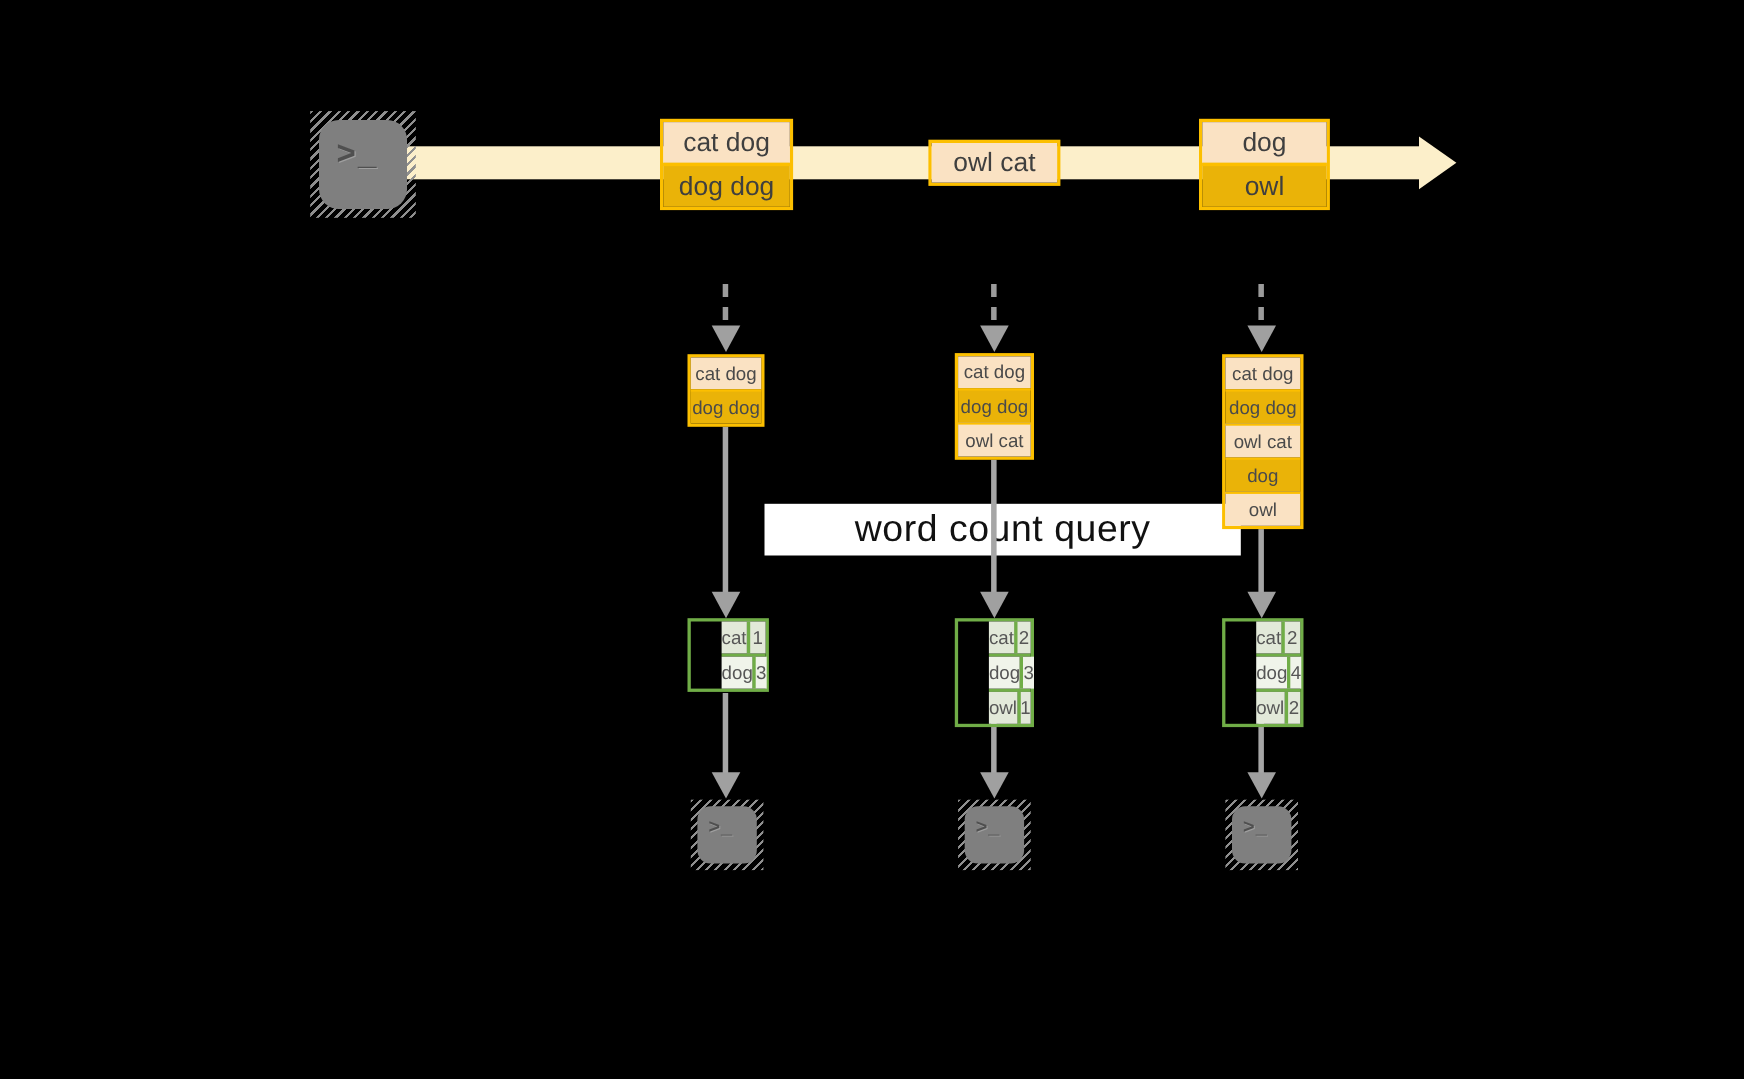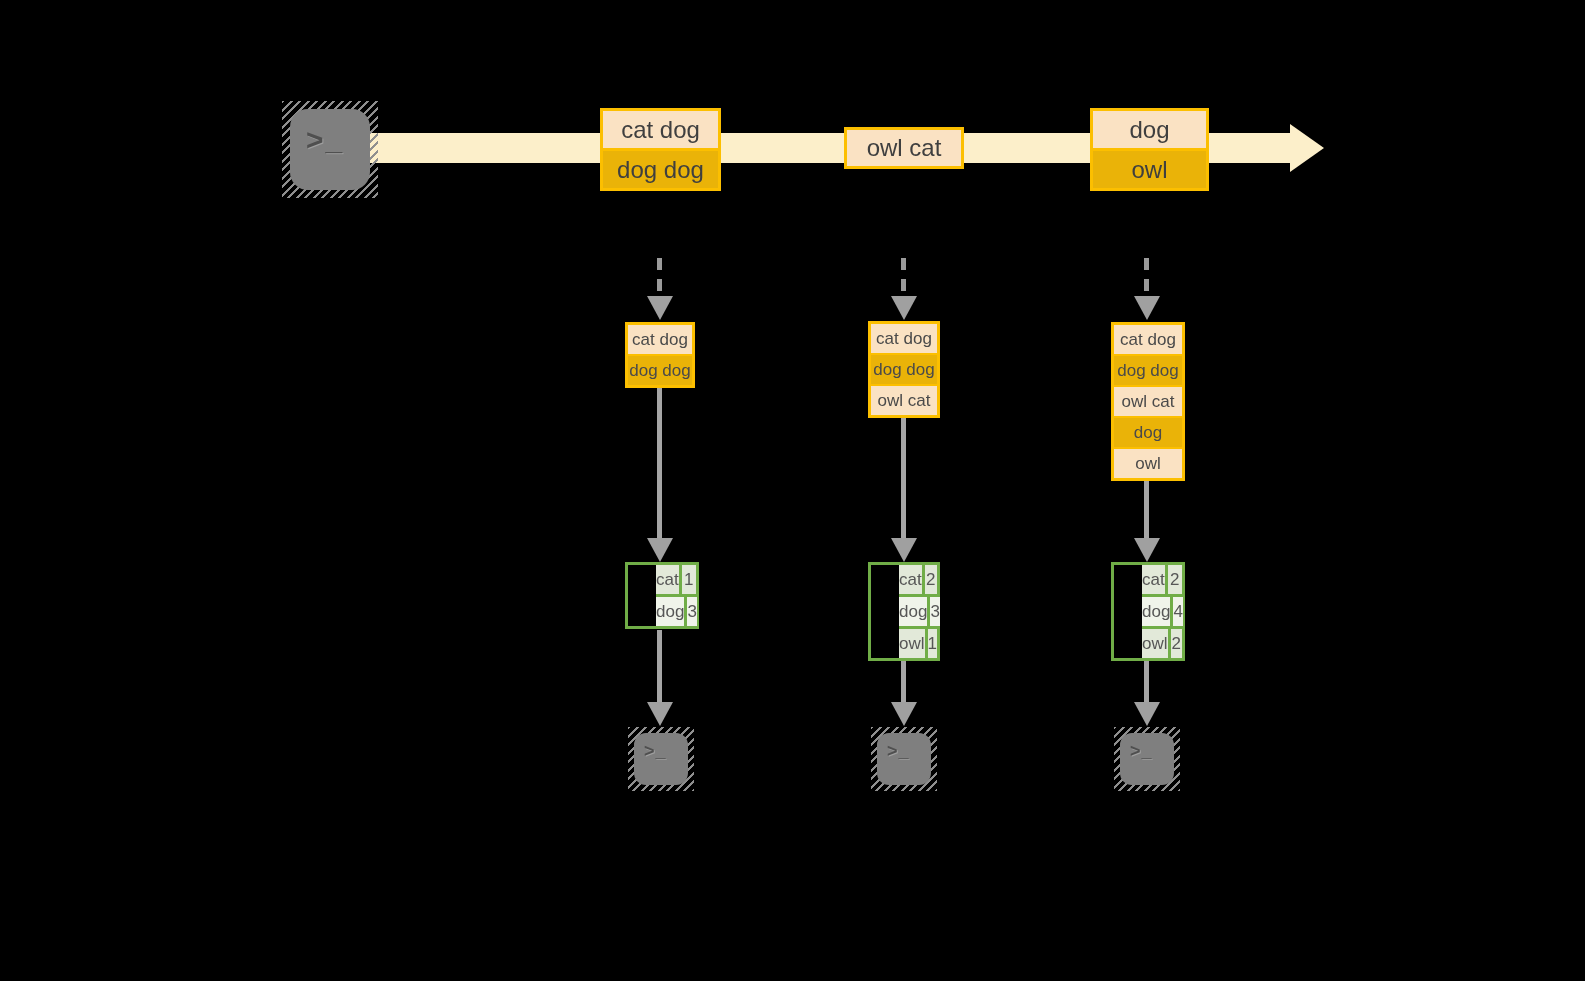--- a/index.html
+++ b/index.html
@@ -80,20 +80,23 @@
     <div class="msg-row fill-b">owl</div>
   </div>
 
   <div class="dash-line" style="left:657px;top:258px;height:38px;"></div>
   <div class="arrow-head" style="left:647px;top:296px;"></div>
   <div class="dash-line" style="left:901px;top:258px;height:38px;"></div>
   <div class="arrow-head" style="left:891px;top:296px;"></div>
   <div class="dash-line" style="left:1144px;top:258px;height:38px;"></div>
   <div class="arrow-head" style="left:1134px;top:296px;"></div>
 
+  <div class="query-box">
+    <span>word count query</span>
+  </div>
 
   <div class="stack" style="left:625px;top:322px;width:70px;">
     <div class="stack-row fill-a">cat dog</div>
     <div class="stack-row fill-b">dog dog</div>
   </div>
   <div class="stack" style="left:868px;top:321px;width:72px;">
     <div class="stack-row fill-a">cat dog</div>
     <div class="stack-row fill-b">dog dog</div>
     <div class="stack-row fill-a">owl cat</div>
   </div>

